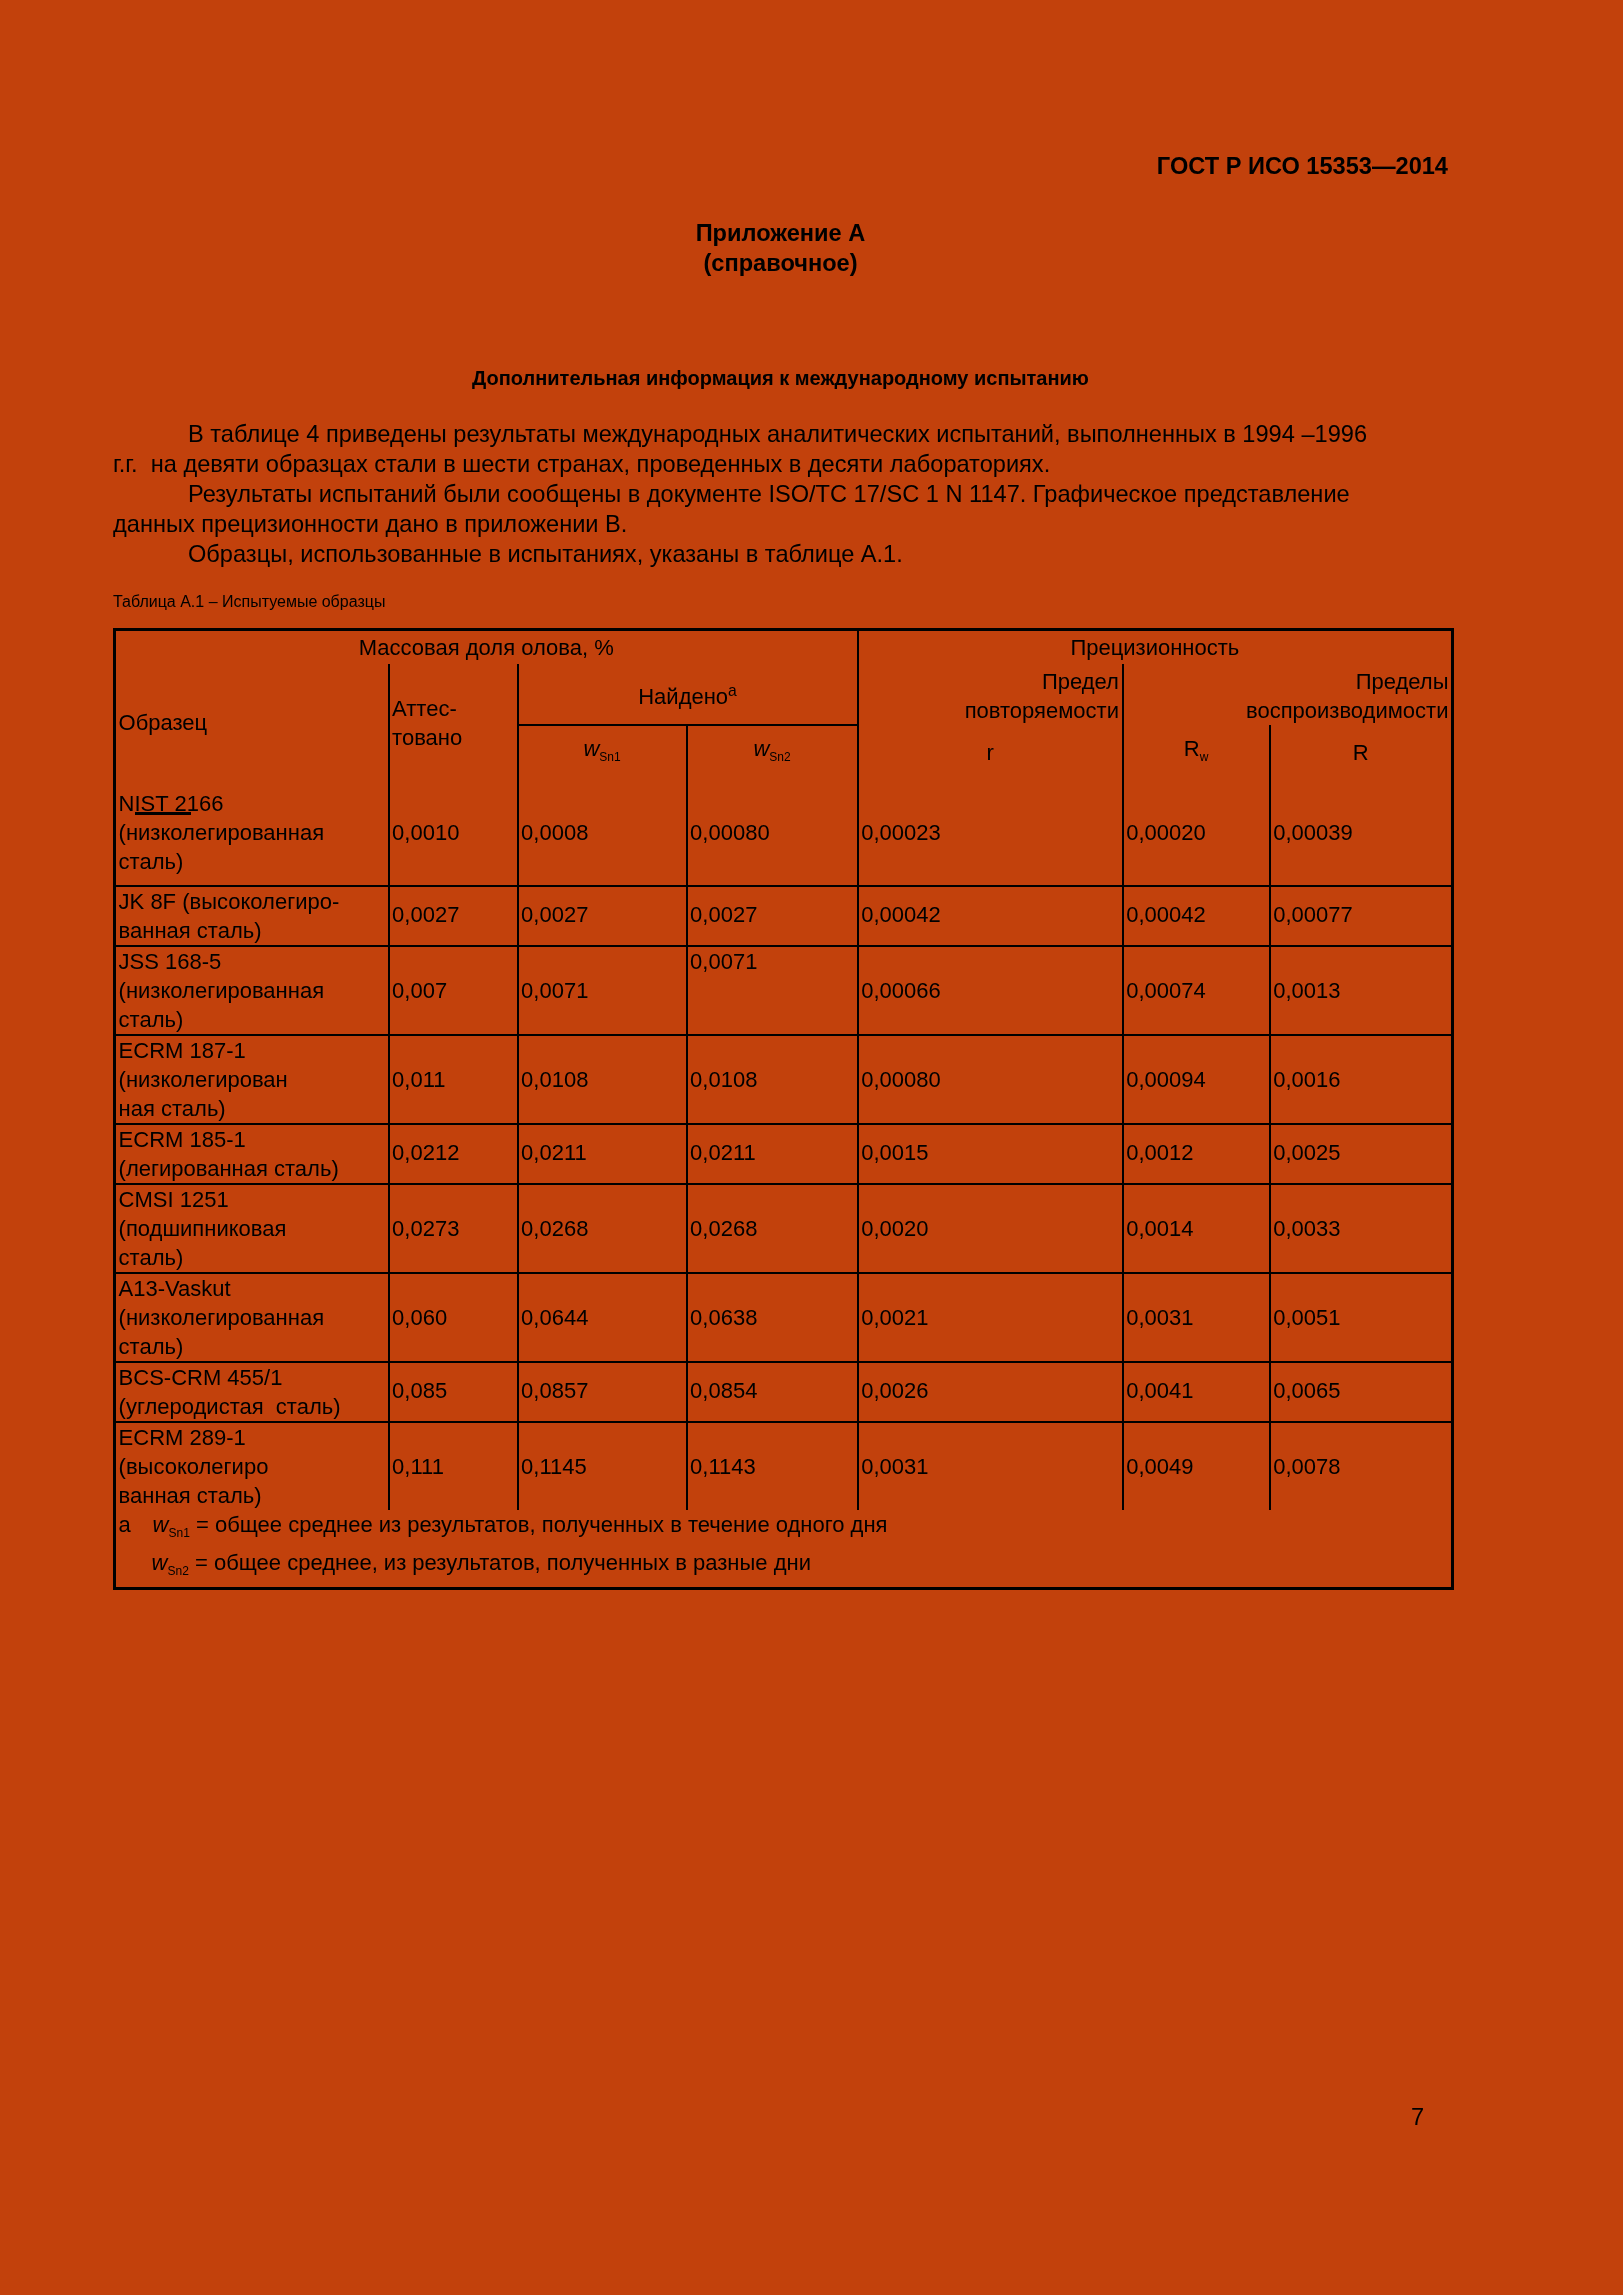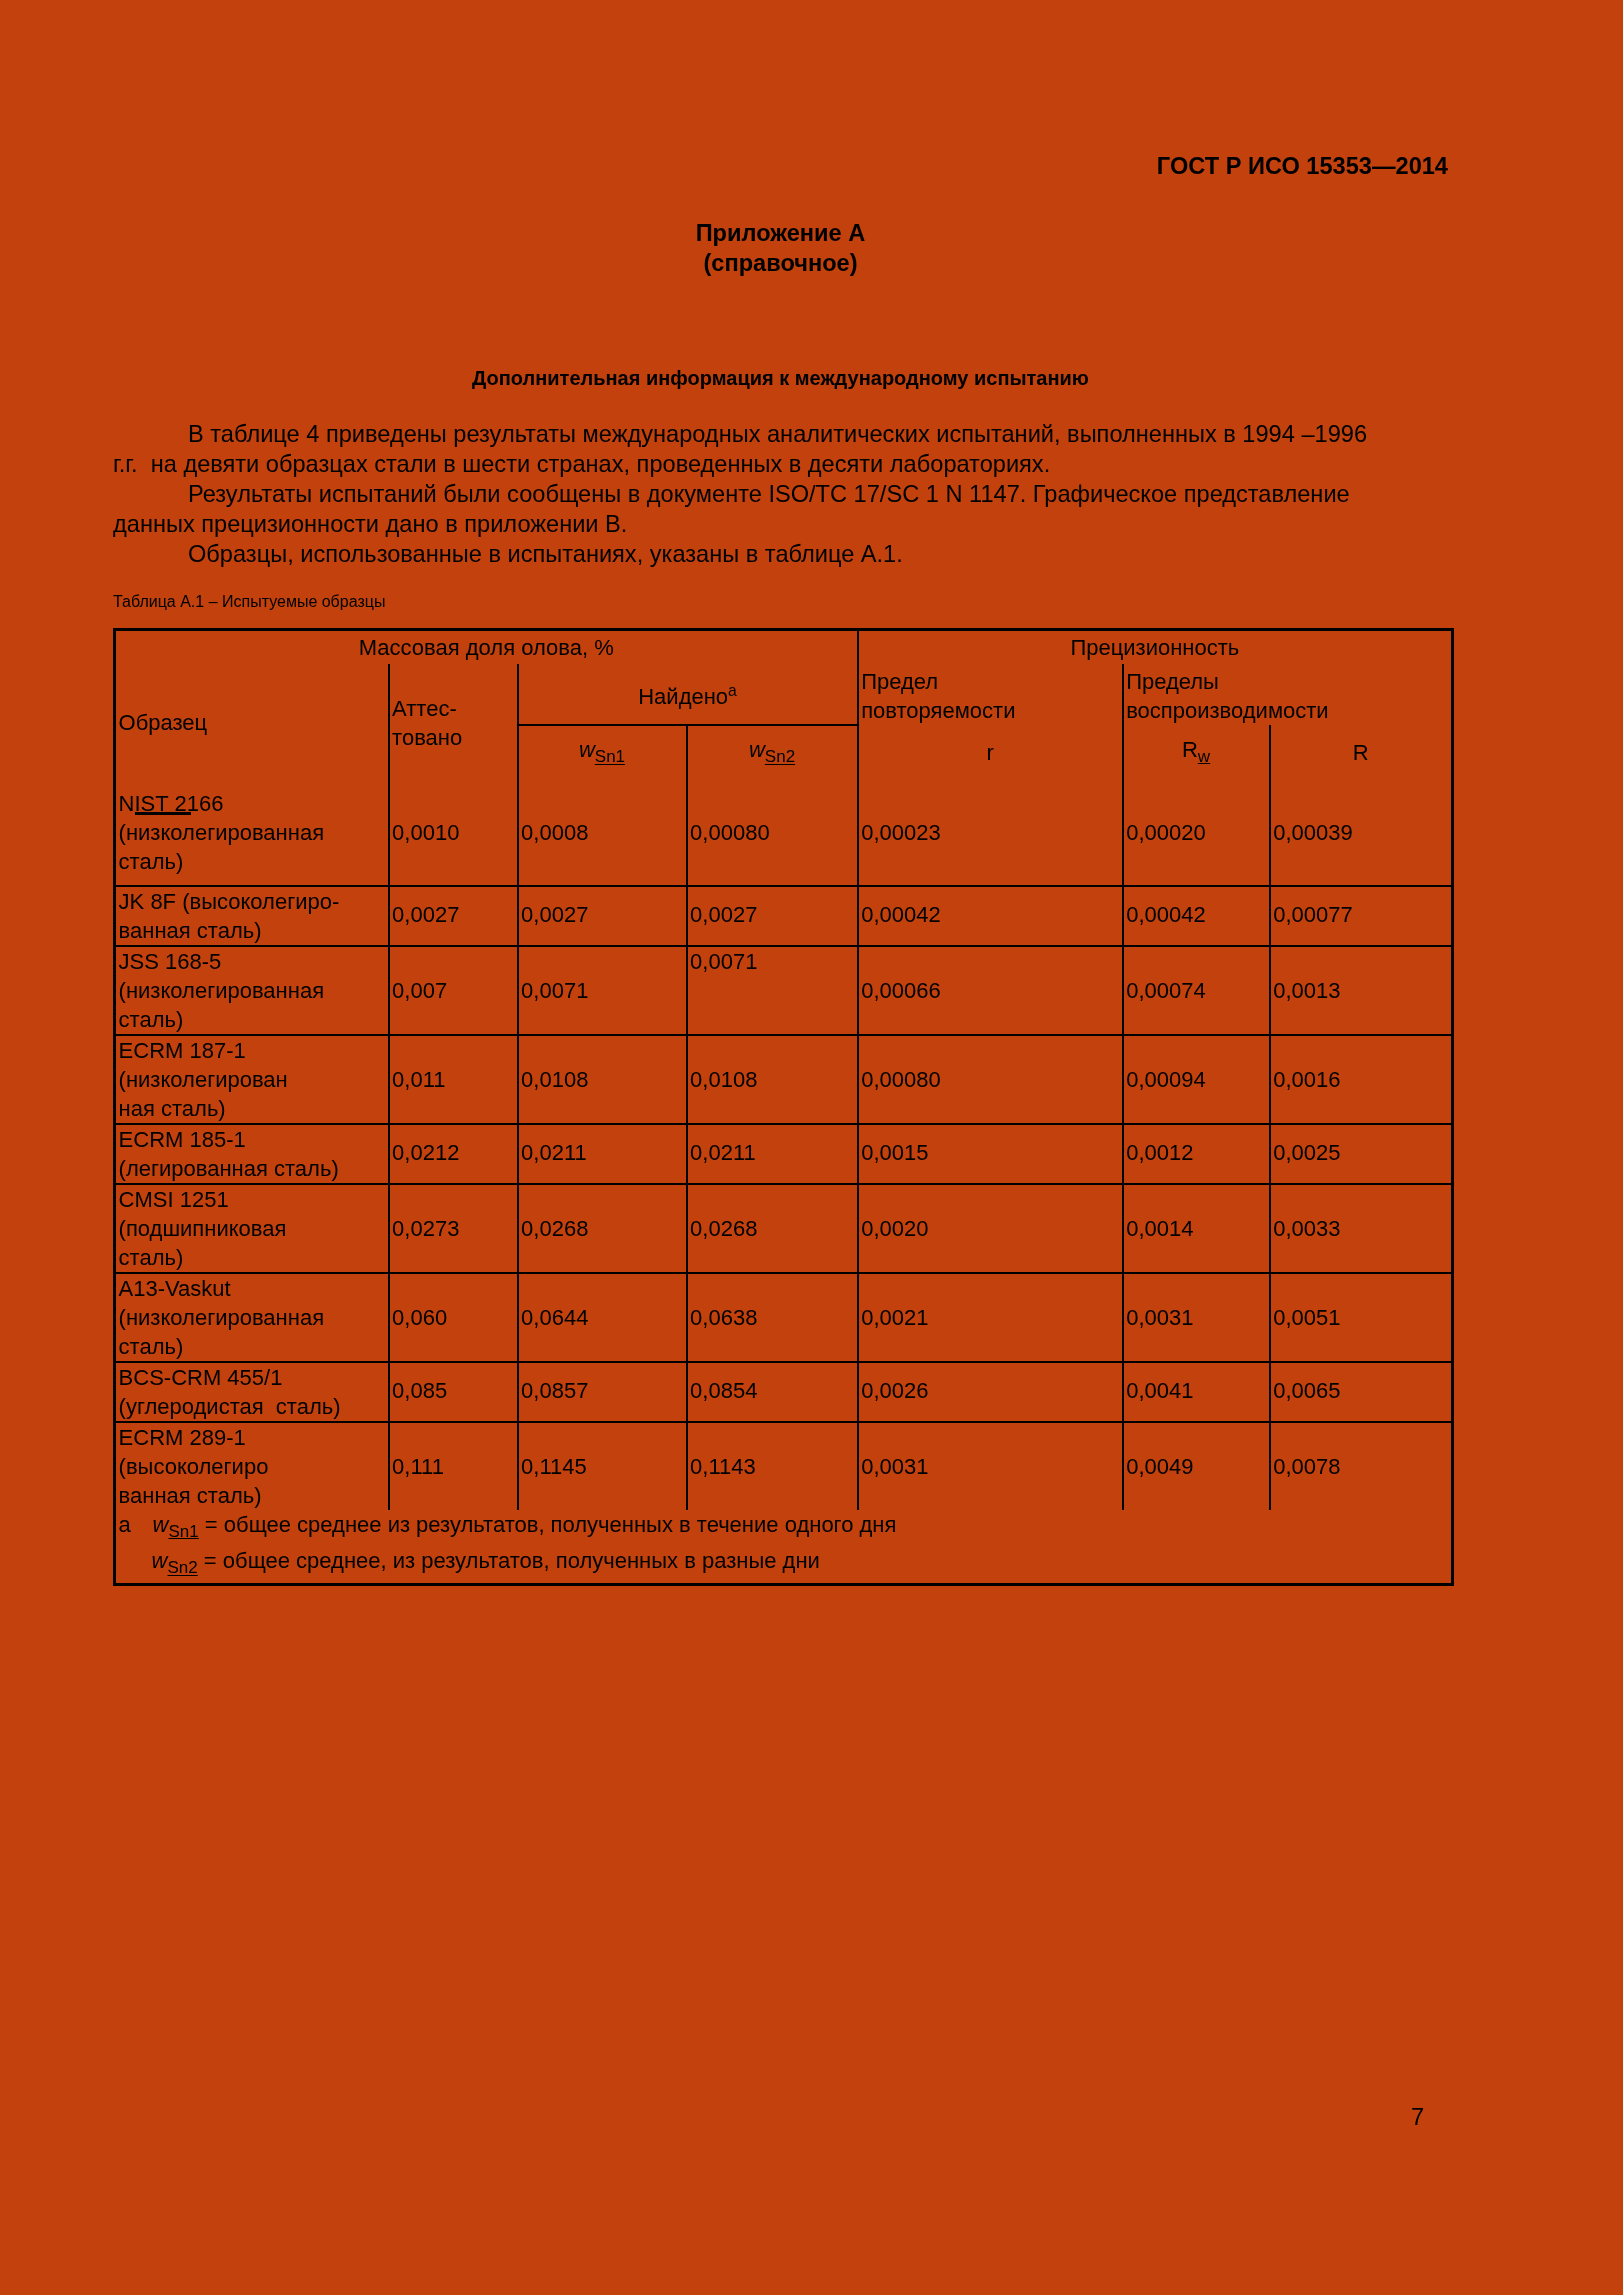--- a/index.html
+++ b/index.html
@@ -62,25 +62,25 @@
     border-bottom: 0;
     padding: 0 2.6px;
     vertical-align: middle;
     overflow: hidden;
   }
   tr.rowA { height: 35px; }
   tr.rowB { height: 60px; }
   tr.rowC { height: 56px; }
   .rowA td { border-bottom: 2.6px solid #000; text-align: center; }
   .rowB td.found { border-bottom: 2.6px solid #000; text-align: center; }
-  .rowB td.lab { text-align: left; vertical-align: top; padding-top: 2.6px; }
+  .rowB td.lab { text-align: right; vertical-align: top; padding-top: 2.6px; }
   .rowC td { border-bottom: 7.9px double #000; text-align: center; }
   td.span2 { border-bottom: 7.9px double #000; vertical-align: middle; text-align: left; }
   sup { font-size: 15.7px; }
-  sub { font-size: 17px; text-decoration: underline; }
+  sub { font-size: 12px; }
   .ital { font-style: italic; }
   tr.dr td { border-top: 2.6px solid #000; }
   tr.dr.first td { border-top: 0; }
   tr.d160 { height: 105px; }
   tr.d130 { height: 85px; }
   tr.d132 { height: 86px; }
   tr.d90  { height: 59px; }
   td.name { vertical-align: top; padding-top: 1.3px; position: relative; }
   td.name div { white-space: pre; line-height: 29px; }
   td.val { text-align: left; }

